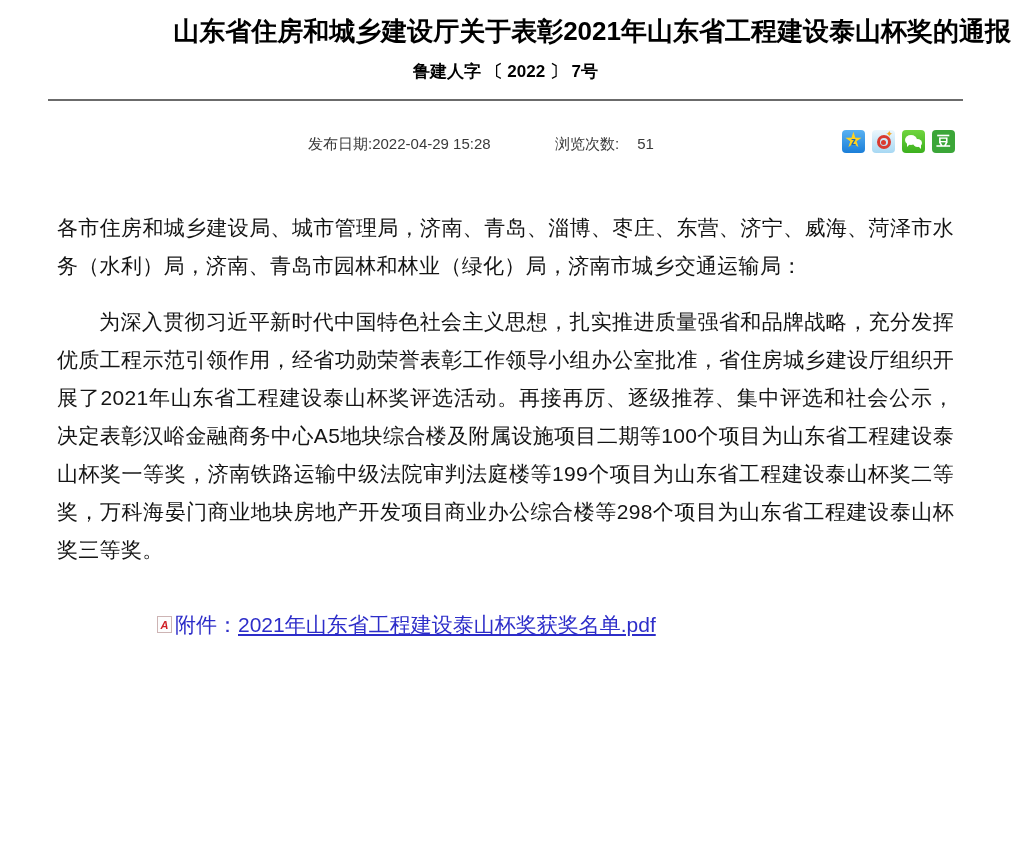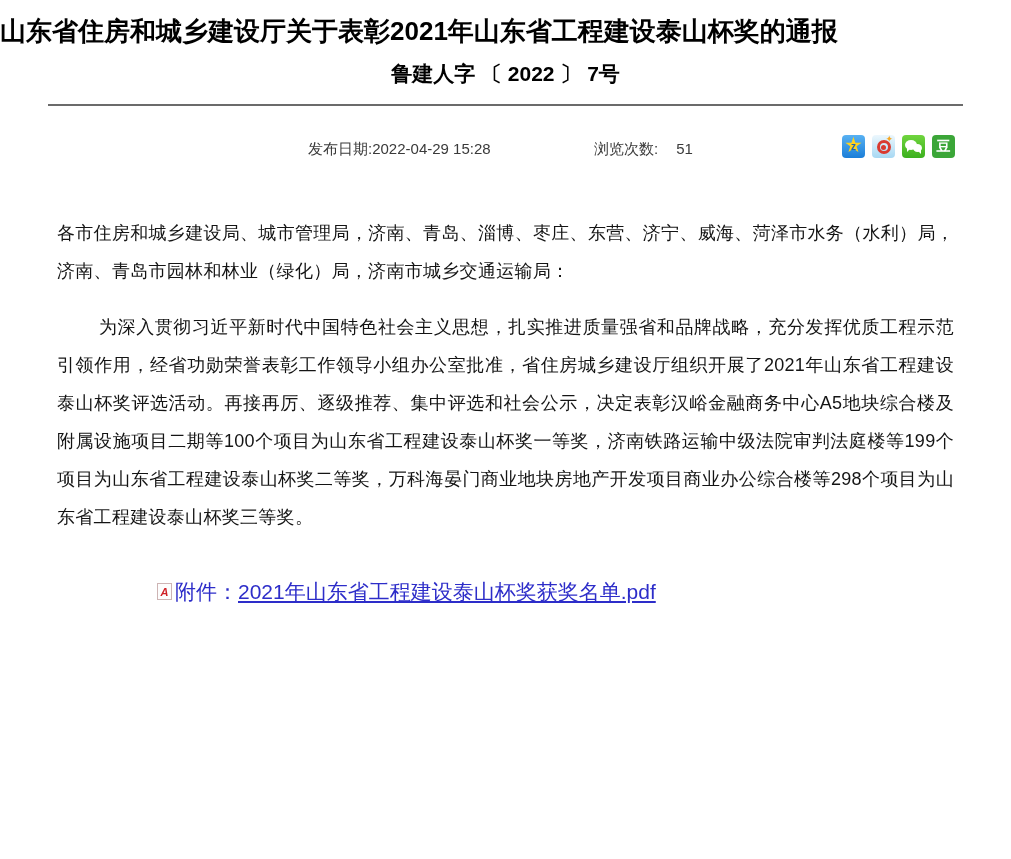--- a/index.html
+++ b/index.html
@@ -7,41 +7,41 @@
     width: 1011px; height: 859px;
     font-family: "Liberation Sans", sans-serif;
     color: #121212;
     overflow: hidden;
   }
   .page { position: relative; width: 1011px; height: 859px; background: #fff; }
 
   
   .title {
     margin: 0; padding-top: 17px;
-    text-align: left;
+    text-align: right;
     font-size: 26px; font-weight: bold; color: #000;
     line-height: 1.15;
   }
   .doc-number {
     margin-top: 13px;
     text-align: center;
-    font-size: 21px; font-weight: bold; color: #000;
+    font-size: 17px; font-weight: bold; color: #000;
   }
   .divider {
     height: 2px; background: #6b6b6b;
     margin: 16px 48px 0 48px;
   }
 
   
   .meta-row {
     position: relative; height: 30px; margin-top: 28px;
     font-size: 15px; color: #3a3a3a;
   }
   .meta-publish { position: absolute; left: 308px; top: 6px; white-space: nowrap; }
-  .meta-views   { position: absolute; left: 594px; top: 6px; white-space: nowrap; }
+  .meta-views   { position: absolute; left: 555px; top: 6px; white-space: nowrap; }
   .views-value  { margin-left: 18px; }
 
   .share-icons { position: absolute; right: 56px; top: 1px; display: flex; gap: 7px; }
   .sicon {
     width: 23px; height: 23px; border-radius: 4px;
     display: flex; align-items: center; justify-content: center;
     position: relative; cursor: pointer; box-sizing: border-box;
   }
   .qzone { background: linear-gradient(180deg, #58b1f2, #1b7ed8); }
   .qz-star { color: #ffd21e; font-size: 21px; line-height: 1; margin-top: -3px; }
@@ -60,21 +60,21 @@
   .wc-b2::after { content: ""; position: absolute; right: 1px; bottom: -2px;
     border: 2px solid transparent; border-top-color: #fff; border-right-color: #fff; width: 0; height: 0; }
 
   .douban { background: #3ba638; }
   .db-glyph { color: #fff; font-size: 14px; font-weight: bold; line-height: 1; }
 
   
   .body-text { margin: 50px 57px 0 57px; }
   .body-text p {
     margin: 0 0 18px 0;
-    font-size: 18px; line-height: 38px;
+    font-size: 21px; line-height: 38px;
     color: #141414;
     text-align: justify;
     letter-spacing: 0.3px;
   }
   .p-indent { text-indent: 42px; }
 
   
   .attachment {
     margin: 42px 0 0 100px;
     font-size: 21px;

